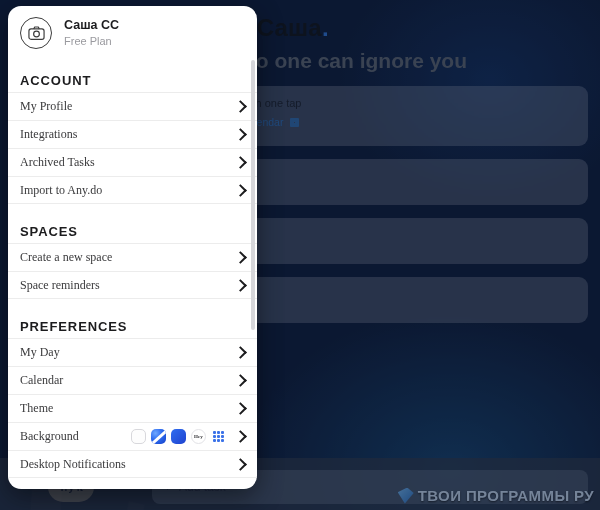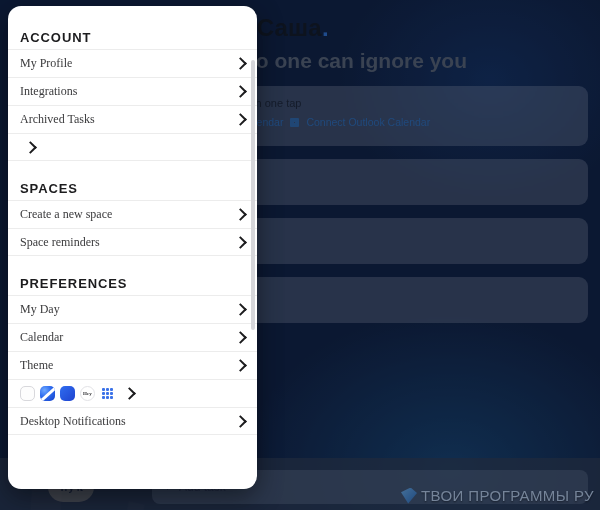--- a/index.html
+++ b/index.html
@@ -195,21 +195,21 @@
     display: flex;
     align-items: center;
     padding-left: 12px;
     gap: 8px;
   }
   #watermark {
     position: absolute;
     right: 6px;
     bottom: 6px;
     font-size: 15px;
-    font-weight: normal;
+    font-weight: bold;
     letter-spacing: .4px;
     color: #bcd0e8;
     text-shadow: 0 1px 2px rgba(0,0,0,.6);
     display: flex;
     align-items: center;
     gap: 4px;
   }
   #watermark .wm-mark {
     width: 16px; height: 16px;
     background: linear-gradient(135deg, #6fb4ef 0%, #2a6fc0 100%);
@@ -397,21 +397,20 @@
       <div class="hello"><span>‎, Саша</span><span class="dot">.</span></div>
       <div class="tagline">no one can ignore you</div>
     </div>
 
     <div id="bg-cards">
       <div class="bg-card tall">
         <div class="c-title">‎ video meetings with one tap</div>
         <div class="c-links">
           <span>Connect Google Calendar</span>
           <span class="ms-ico"></span>
-          <span>Connect Outlook Calendar</span>
         </div>
       </div>
 
       <div class="bg-card short">
         <div class="c-sub">▌</div>
         <div class="c-row">‎st task  ↓</div>
       </div>
 
       <div class="bg-card short">
         <div class="c-sub">▌</div>
@@ -435,36 +434,50 @@
       <span class="wm-mark"></span>
       <span>ТВОИ ПРОГРАММЫ РУ</span>
     </div>
   </div>
 
   <div id="scrim"></div>
 
   <div id="sheet">
     <div id="sheet-scroll">
 
+      <div class="profile">
+        <div class="avatar">
+          <svg width="17" height="14" viewBox="0 0 24 20" fill="none" aria-hidden="true">
+            <rect x="1.2" y="4" width="21.6" height="15" rx="3" stroke="#3c3c3c" stroke-width="1.7"></rect>
+            <path d="M8 4.2 L9.4 1.4 H14.6 L16 4.2" stroke="#3c3c3c" stroke-width="1.7" stroke-linejoin="round" fill="none"></path>
+            <circle cx="12" cy="11.4" r="4.1" stroke="#3c3c3c" stroke-width="1.7" fill="none"></circle>
+          </svg>
+        </div>
+        <div>
+          <div class="pname">Саша CC</div>
+          <div class="pplan">Free Plan</div>
+        </div>
+      </div>
 
       <div class="section-head sec-account">ACCOUNT</div>
       <div class="rows">
         <div class="row">
           <span class="label">My Profile</span>
           <span class="chev"></span>
         </div>
         <div class="row">
           <span class="label">Integrations</span>
           <span class="chev"></span>
         </div>
         <div class="row">
           <span class="label">Archived Tasks</span>
           <span class="chev"></span>
         </div>
         <div class="row">
+          <span class="label">Import to Any.do</span>
           <span class="chev"></span>
         </div>
       </div>
 
       <div class="section-head sec-spaces">SPACES</div>
       <div class="rows">
         <div class="row">
           <span class="label">Create a new space</span>
           <span class="chev"></span>
         </div>
@@ -482,20 +495,21 @@
         </div>
         <div class="row">
           <span class="label">Calendar</span>
           <span class="chev"></span>
         </div>
         <div class="row">
           <span class="label">Theme</span>
           <span class="chev"></span>
         </div>
         <div class="row">
+          <span class="label">Background</span>
           <span class="swatches">
             <span class="sw sw-none"></span>
             <span class="sw sw-photo"></span>
             <span class="sw sw-solid"></span>
             <span class="sw sw-hey">Hey</span>
             <span class="sw sw-grid">
               <i></i>
                 <i></i>
                 <i></i>
                 <i></i>

